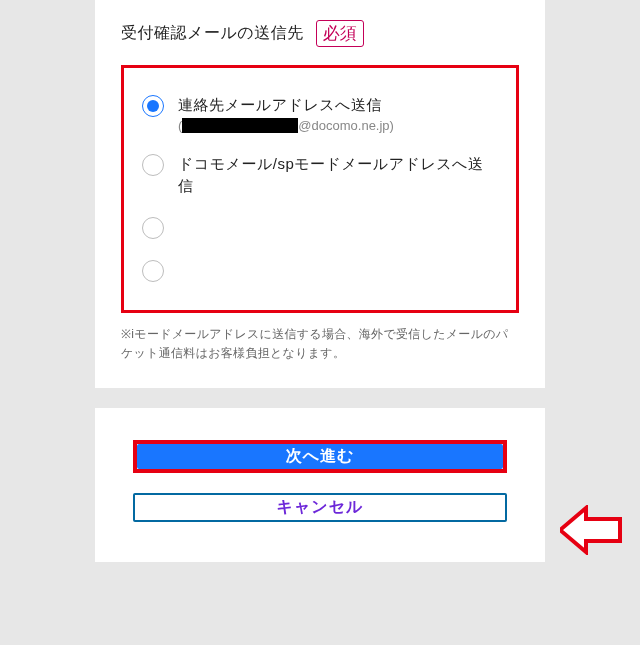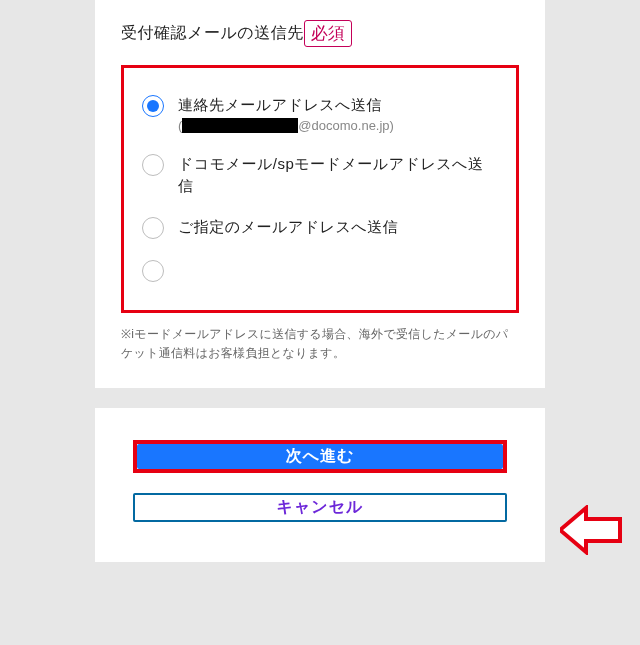--- a/index.html
+++ b/index.html
@@ -12,21 +12,21 @@
     }
     .card {
       background: #fff;
       margin: 0 95px;
       padding: 0;
     }
     .card-top { padding: 20px 26px 24px 26px; }
     .card-gap { height: 20px; background: #e7e7e7; }
     .card-bottom { padding: 32px 38px 40px 38px; }
 
-    .title-row { display: flex; align-items: center; gap: 0; margin-bottom: 18px; }
+    .title-row { display: flex; align-items: center; gap: 12px; margin-bottom: 18px; }
     .title { font-size: 16px; font-weight: 500; color: #222; letter-spacing: 0.5px; }
     .badge {
       display: inline-block;
       border: 1px solid #c40058;
       color: #c40058;
       font-size: 17px;
       padding: 1px 6px;
       border-radius: 3px;
       font-weight: 500;
     }
@@ -143,23 +143,20 @@
 
       <div class="radio-item">
         <div class="radio-circle"></div>
         <div class="radio-label-block">
           <span class="radio-label">ドコモメール/spモードメールアドレスへ送信</span>
         </div>
       </div>
 
       <div class="radio-item">
         <div class="radio-circle"></div>
-        <div class="radio-label-block">
-          <span class="radio-label">ご指定のメールアドレスへ送信</span>
-        </div>
       </div>
 
       <div class="radio-item">
         <div class="radio-circle"></div>
       </div>
 
     </div>
 
     <p class="note">※iモードメールアドレスに送信する場合、海外で受信したメールのパケット通信料はお客様負担となります。</p>
   </div>

